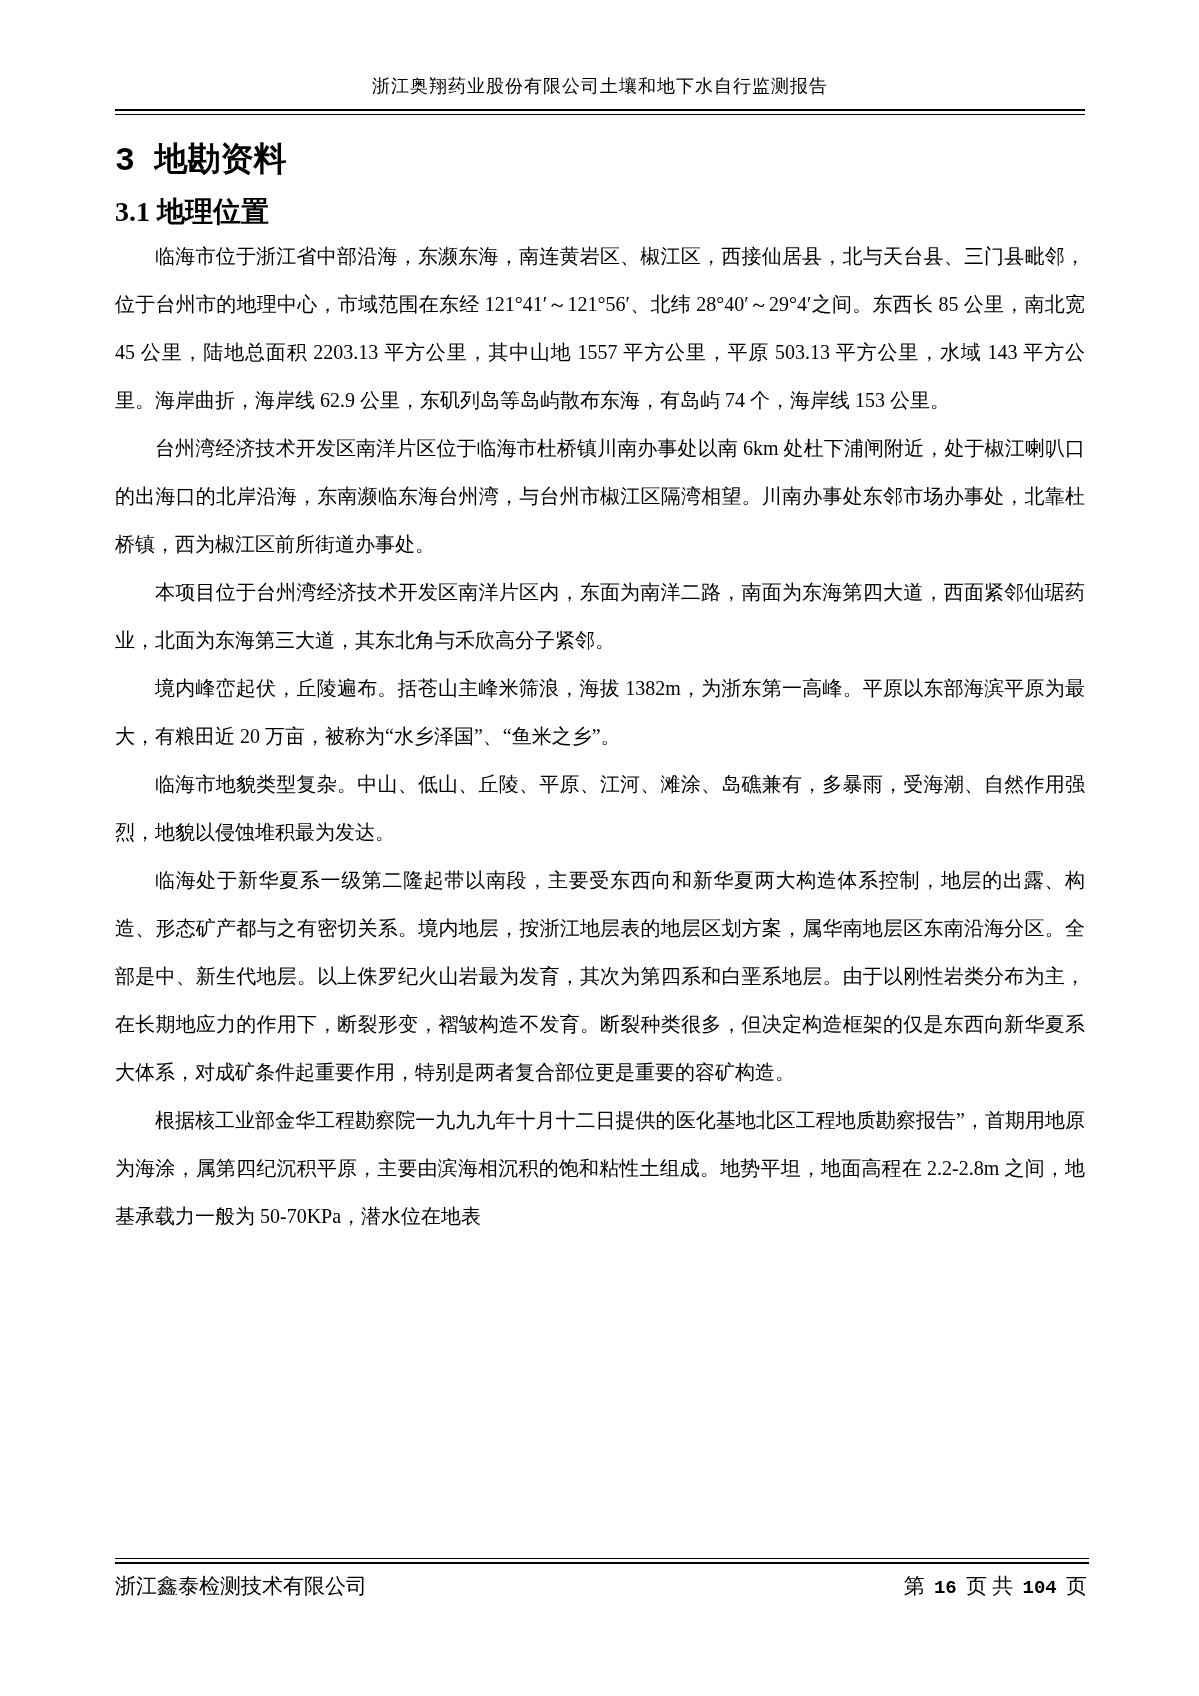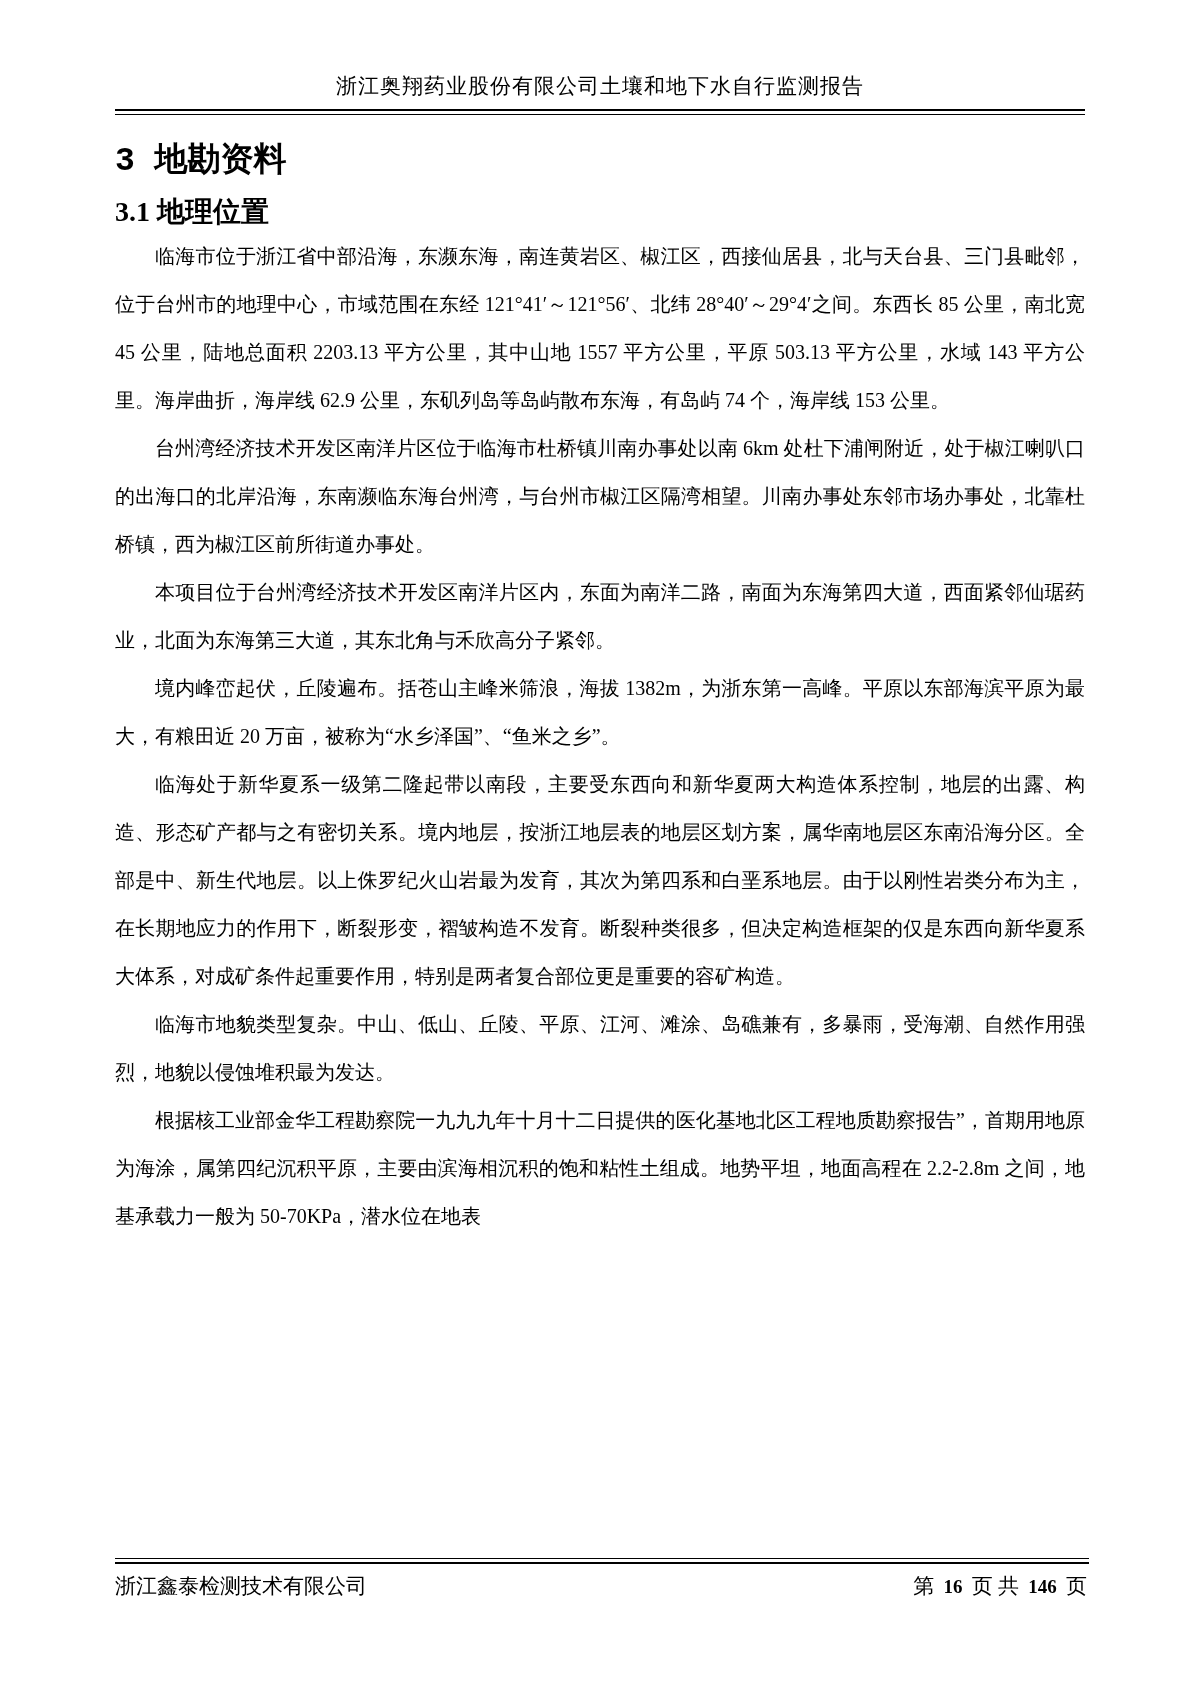--- a/index.html
+++ b/index.html
@@ -16,21 +16,21 @@
   }
 
   
   .header {
     position: absolute;
     top: 0; left: 115px; right: 114px;
   }
   .header-title {
     padding-top: 74px;
     text-align: center;
-    font-size: 21px;
+    font-size: 18px;
     line-height: 24px;
     letter-spacing: 1px;
   }
   .header-rule-thick { margin-top: 11px; height: 2px; background: #000; }
   .header-rule-thin  { margin-top: 3px;  height: 1px; background: #000; }
 
   
   .content {
     position: absolute;
     top: 126px; left: 115px; right: 114px;
@@ -67,21 +67,21 @@
   .footer-row {
     margin-top: 9px;
     display: flex;
     justify-content: space-between;
     align-items: baseline;
     font-size: 21px;
     line-height: 26px;
   }
   .footer-pageinfo span { margin: 0 2px; }
   .footer-pageinfo .num {
-    font-family: Liberation Serif, serif;
+    font-family: Liberation Mono, monospace;
     font-weight: bold;
     font-size: 19px;
   }
 </style>
 </head>
 <body>
 
 <div class="page">
 
   <div class="header">
@@ -94,33 +94,33 @@
     <h1 class="chapter-title">3 地勘资料</h1>
 
     <h2 class="section-heading">3.1 地理位置</h2>
 
     <p class="para">临海市位于浙江省中部沿海，东濒东海，南连黄岩区、椒江区，西接仙居县，北与天台县、三门县毗邻，位于台州市的地理中心，市域范围在东经 121°41′～121°56′、北纬 28°40′～29°4′之间。东西长 85 公里，南北宽 45 公里，陆地总面积 2203.13 平方公里，其中山地 1557 平方公里，平原 503.13 平方公里，水域 143 平方公里。海岸曲折，海岸线 62.9 公里，东矶列岛等岛屿散布东海，有岛屿 74 个，海岸线 153 公里。</p>
     <p class="para">台州湾经济技术开发区南洋片区位于临海市杜桥镇川南办事处以南 6km 处杜下浦闸附近，处于椒江喇叭口的出海口的北岸沿海，东南濒临东海台州湾，与台州市椒江区隔湾相望。川南办事处东邻市场办事处，北靠杜桥镇，西为椒江区前所街道办事处。</p>
     <p class="para">本项目位于台州湾经济技术开发区南洋片区内，东面为南洋二路，南面为东海第四大道，西面紧邻仙琚药业，北面为东海第三大道，其东北角与禾欣高分子紧邻。</p>
 
 
     <p class="para">境内峰峦起伏，丘陵遍布。括苍山主峰米筛浪，海拔 1382m，为浙东第一高峰。平原以东部海滨平原为最大，有粮田近 20 万亩，被称为“水乡泽国”、“鱼米之乡”。</p>
+    <p class="para">临海市地貌类型复杂。中山、低山、丘陵、平原、江河、滩涂、岛礁兼有，多暴雨，受海潮、自然作用强烈，地貌以侵蚀堆积最为发达。</p>
     <p class="para">临海处于新华夏系一级第二隆起带以南段，主要受东西向和新华夏两大构造体系控制，地层的出露、构造、形态矿产都与之有密切关系。境内地层，按浙江地层表的地层区划方案，属华南地层区东南沿海分区。全部是中、新生代地层。以上侏罗纪火山岩最为发育，其次为第四系和白垩系地层。由于以刚性岩类分布为主，在长期地应力的作用下，断裂形变，褶皱构造不发育。断裂种类很多，但决定构造框架的仅是东西向新华夏系大体系，对成矿条件起重要作用，特别是两者复合部位更是重要的容矿构造。</p>
-    <p class="para">临海市地貌类型复杂。中山、低山、丘陵、平原、江河、滩涂、岛礁兼有，多暴雨，受海潮、自然作用强烈，地貌以侵蚀堆积最为发达。</p>
     <p class="para">根据核工业部金华工程勘察院一九九九年十月十二日提供的医化基地北区工程地质勘察报告”，首期用地原为海涂，属第四纪沉积平原，主要由滨海相沉积的饱和粘性土组成。地势平坦，地面高程在 2.2-2.8m 之间，地基承载力一般为 50-70KPa，潜水位在地表</p>
   </div>
 
   <div class="footer">
     <div class="footer-rule-thin"></div>
     <div class="footer-rule-thick"></div>
     <div class="footer-row">
       <div class="footer-company">浙江鑫泰检测技术有限公司</div>
       <div class="footer-pageinfo">
         <span>第</span>
         <span class="num">16</span>
         <span>页 共</span>
-        <span class="num">146</span>
+        <span class="num">104</span>
         <span>页</span>
       </div>
     </div>
   </div>
 
 </div>
 
 </body></html>

